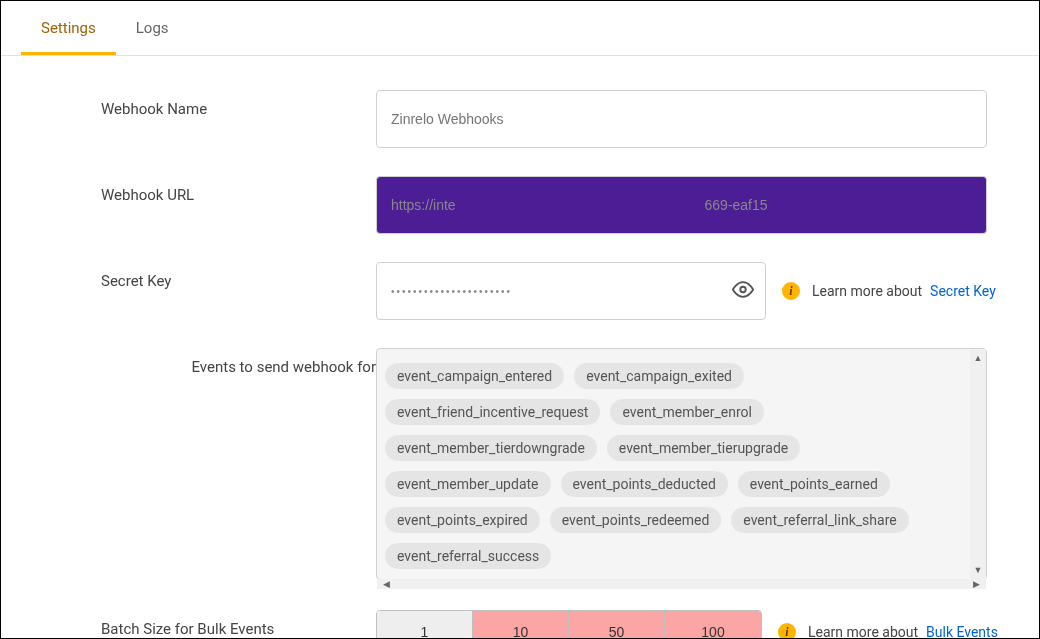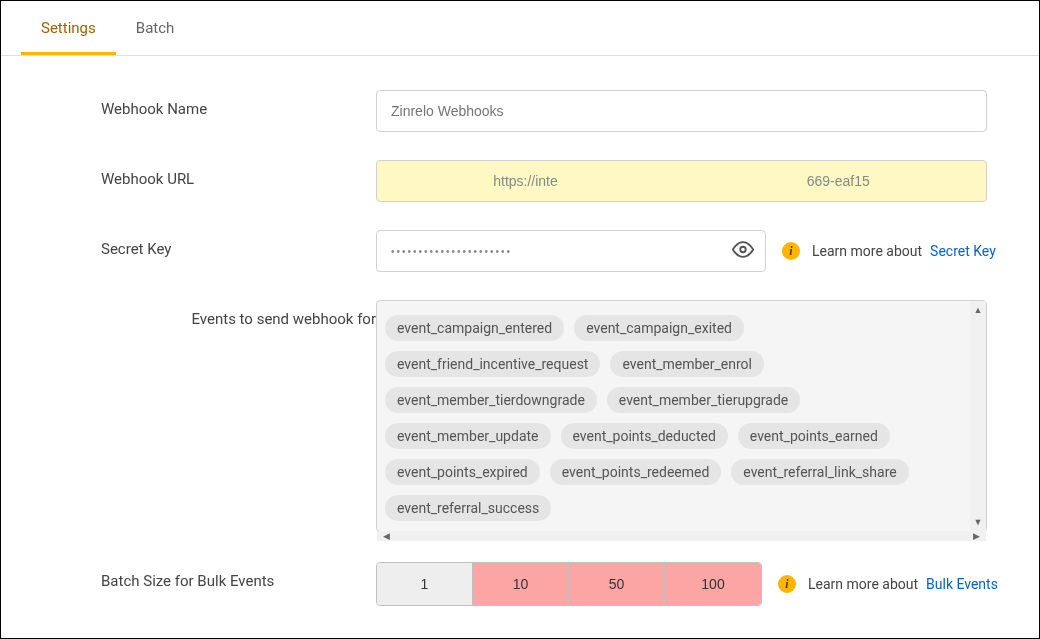--- a/index.html
+++ b/index.html
@@ -7,24 +7,24 @@
     .frame { border: 1px solid #000; width: 1040px; height: 639px; overflow: hidden; }
     .tabs { display: flex; border-bottom: 1px solid #e0e0e0; padding-left: 20px; }
     .tab { padding: 18px 20px 15px; color: #666; cursor: pointer; font-size: 15px; border-bottom: 3px solid transparent; }
     .tab.active { color: #a16207; border-bottom: 3px solid #ffb400; }
     .content { padding: 34px 52px 20px 52px; margin-left: 48px; }
     .row { display: flex; align-items: flex-start; margin-bottom: 28px; }
     .row-batch { margin-bottom: 0; margin-top: 30px; }
     .label { width: 275px; color: #444; font-size: 15px; padding-top: 10px; flex-shrink: 0; }
     .field { flex: 1; }
     .text-input {
-      width: 100%; height: 42px; padding: 16px 14px; border: 1px solid #d0d0d0; border-radius: 4px;
+      width: 100%; height: 58px; padding: 16px 14px; border: 1px solid #d0d0d0; border-radius: 4px;
       font-size: 14px; color: #888; background: #fff; outline: none;
     }
-    .text-input.disabled { background: #fef9c3; color: #888; text-align: center; }
+    .text-input.disabled { background: #4c1d95; color: #888; }
     .secret-row { display: flex; align-items: center; gap: 16px; }
     .input-with-icon { position: relative; flex: 0 0 390px; }
     .input-with-icon input { padding-right: 42px; letter-spacing: 2px; font-size: 10px; }
     .eye-icon { position: absolute; right: 12px; top: 50%; transform: translateY(-50%); cursor: pointer; color: #555; }
     .info-icon { display: inline-flex; width: 18px; height: 18px; border-radius: 50%; background: #ffb400; color: #5a3b00; align-items: center; justify-content: center; font-size: 12px; font-weight: bold; font-style: italic; font-family: Georgia, serif; margin-right: 4px; }
     .learn-block { display: flex; align-items: center; gap: 8px; white-space: nowrap; }
     .learn-text { color: #444; }
     .learn-link { color: #0064d2; cursor: pointer; }
     .events-box {
       border: 1px solid #d0d0d0; border-radius: 4px; background: #f5f5f5; height: 232px;
@@ -42,21 +42,21 @@
     .seg-btn { width: 96px; height: 42px; border: none; background: #fca5a5; cursor: pointer; font-size: 14px; color: #333; border-right: 1px solid #c0c0c0; }
     .seg-btn:last-child { border-right: none; }
     .seg-btn.selected { background: #eee; }
   </style>
 </head>
 <body>
 
 <div class="frame">
   <div class="tabs">
     <div class="tab active">Settings</div>
-    <div class="tab">Batch</div>
+    <div class="tab">Logs</div>
   </div>
 
   <div class="content">
 
     <div class="row">
       <div class="label">Webhook Name</div>
       <div class="field">
         <input class="text-input" type="text" placeholder="Zinrelo Webhooks" style="">
       </div>
     </div>

